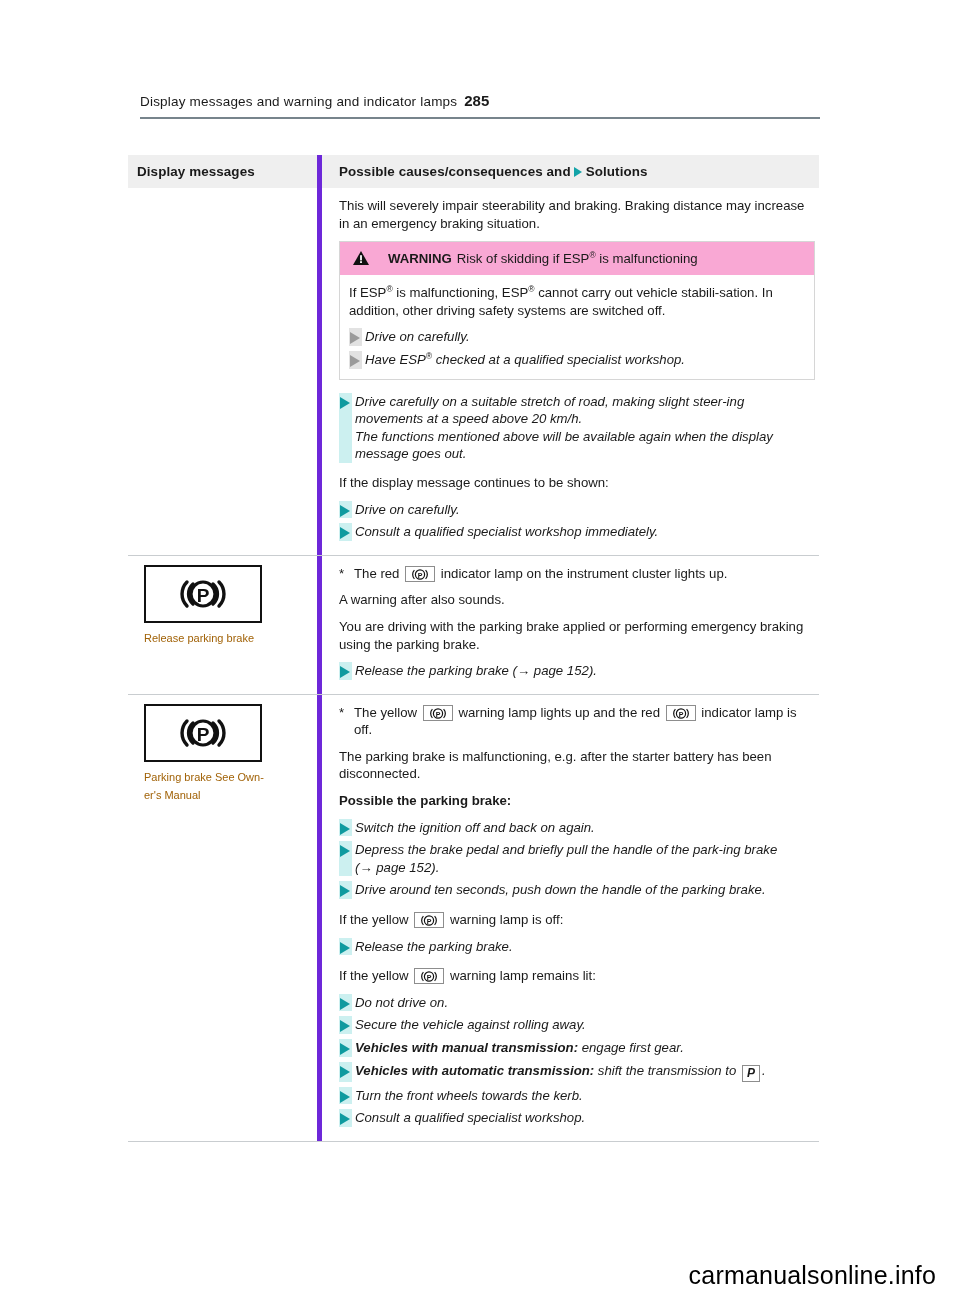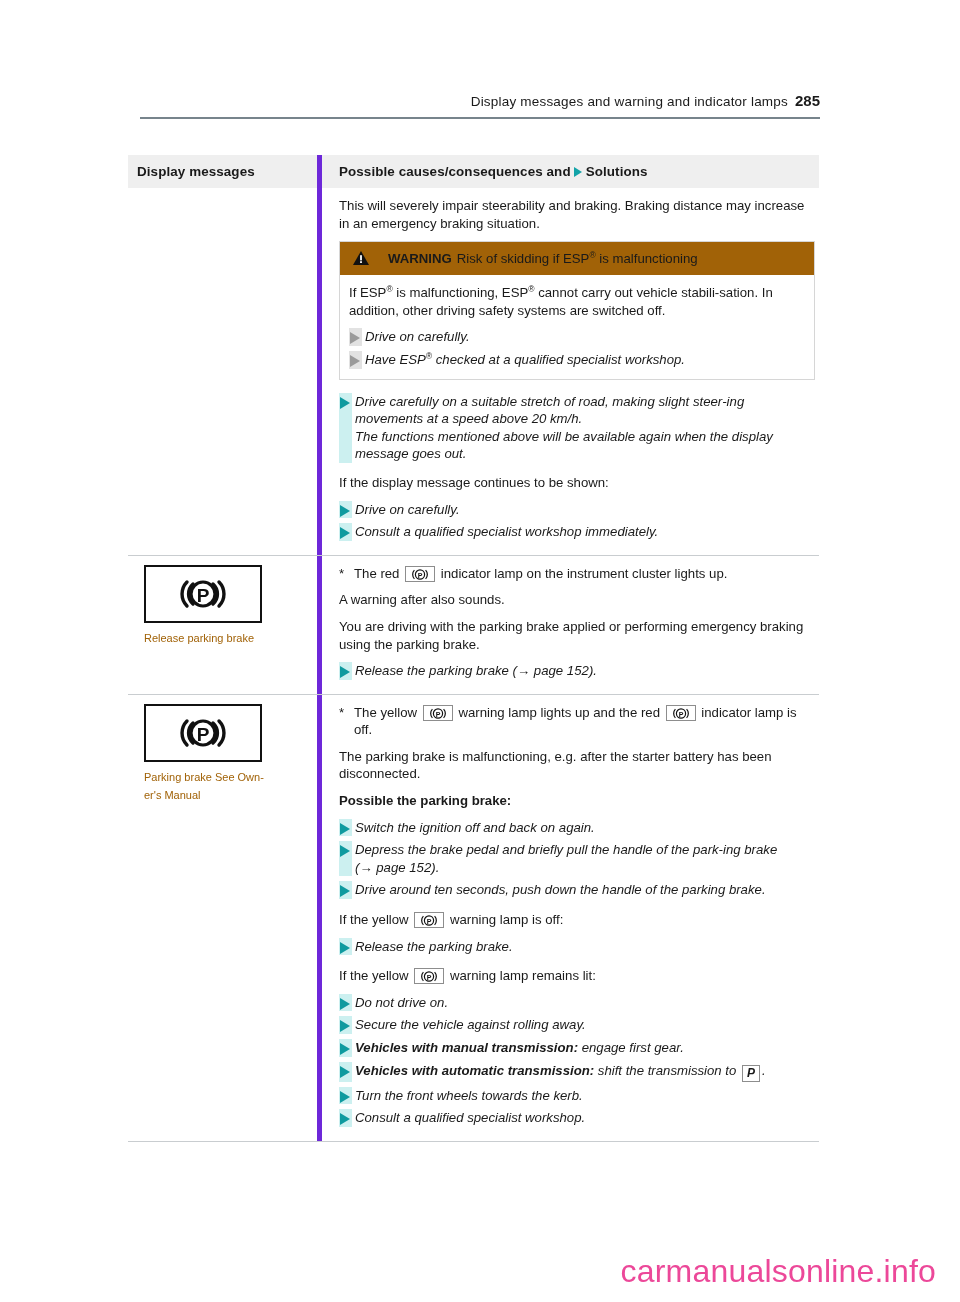--- a/index.html
+++ b/index.html
@@ -15,21 +15,20 @@
     color: #1a1a1a;
     overflow: hidden;
   }
 
   
   .page-header {
     position: absolute;
     left: 140px;
     top: 92px;
     width: 680px;
-    text-align: right;
     font-size: 13.5px;
     color: #1a1a1a;
     white-space: nowrap;
   }
   .page-header .hd-title { font-weight: normal; letter-spacing: 0.2px; }
   .page-header .hd-num  { font-weight: bold; margin-left: 7px; font-size: 15px; }
 
   .header-rule {
     position: absolute;
     left: 140px;
@@ -134,21 +133,21 @@
   ul.steps.gray li .bar { background: #e2e2e2; }
   ul.steps.gray li .tri { border-left-color: #9a9a9a; }
 
   
   .warnbox {
     border: 1px solid #d6d6d6;
     margin: 3px 0 13px 0;
     background: #ffffff;
   }
   .warnbox .wb-title {
-    background: #a16207;
+    background: #f9a8d4;
     padding: 8px 10px 8px 9px;
     font-size: 13.2px;
     line-height: 17px;
     display: flex;
     align-items: flex-start;
   }
   .warn-tri {
     flex: 0 0 auto;
     width: 16px; height: 14px;
     margin: 1px 19px 0 4px;
@@ -211,22 +210,22 @@
     left: 0; top: 0;
   }
 
   .arrow-ref { font-size: 13.2px; }
 
   
   .watermark {
     position: absolute;
     right: 24px;
     bottom: 12px;
-    font-size: 32px;
-    color: #ec4899;
+    font-size: 25px;
+    color: #000000;
     letter-spacing: 0.2px;
     font-family: "Liberation Sans", sans-serif;
   }
 </style>
 </head>
 <body>
 
 <div class="page-header">
   <span class="hd-title">Display messages and warning and indicator lamps</span><span class="hd-num">285</span>
 </div>

